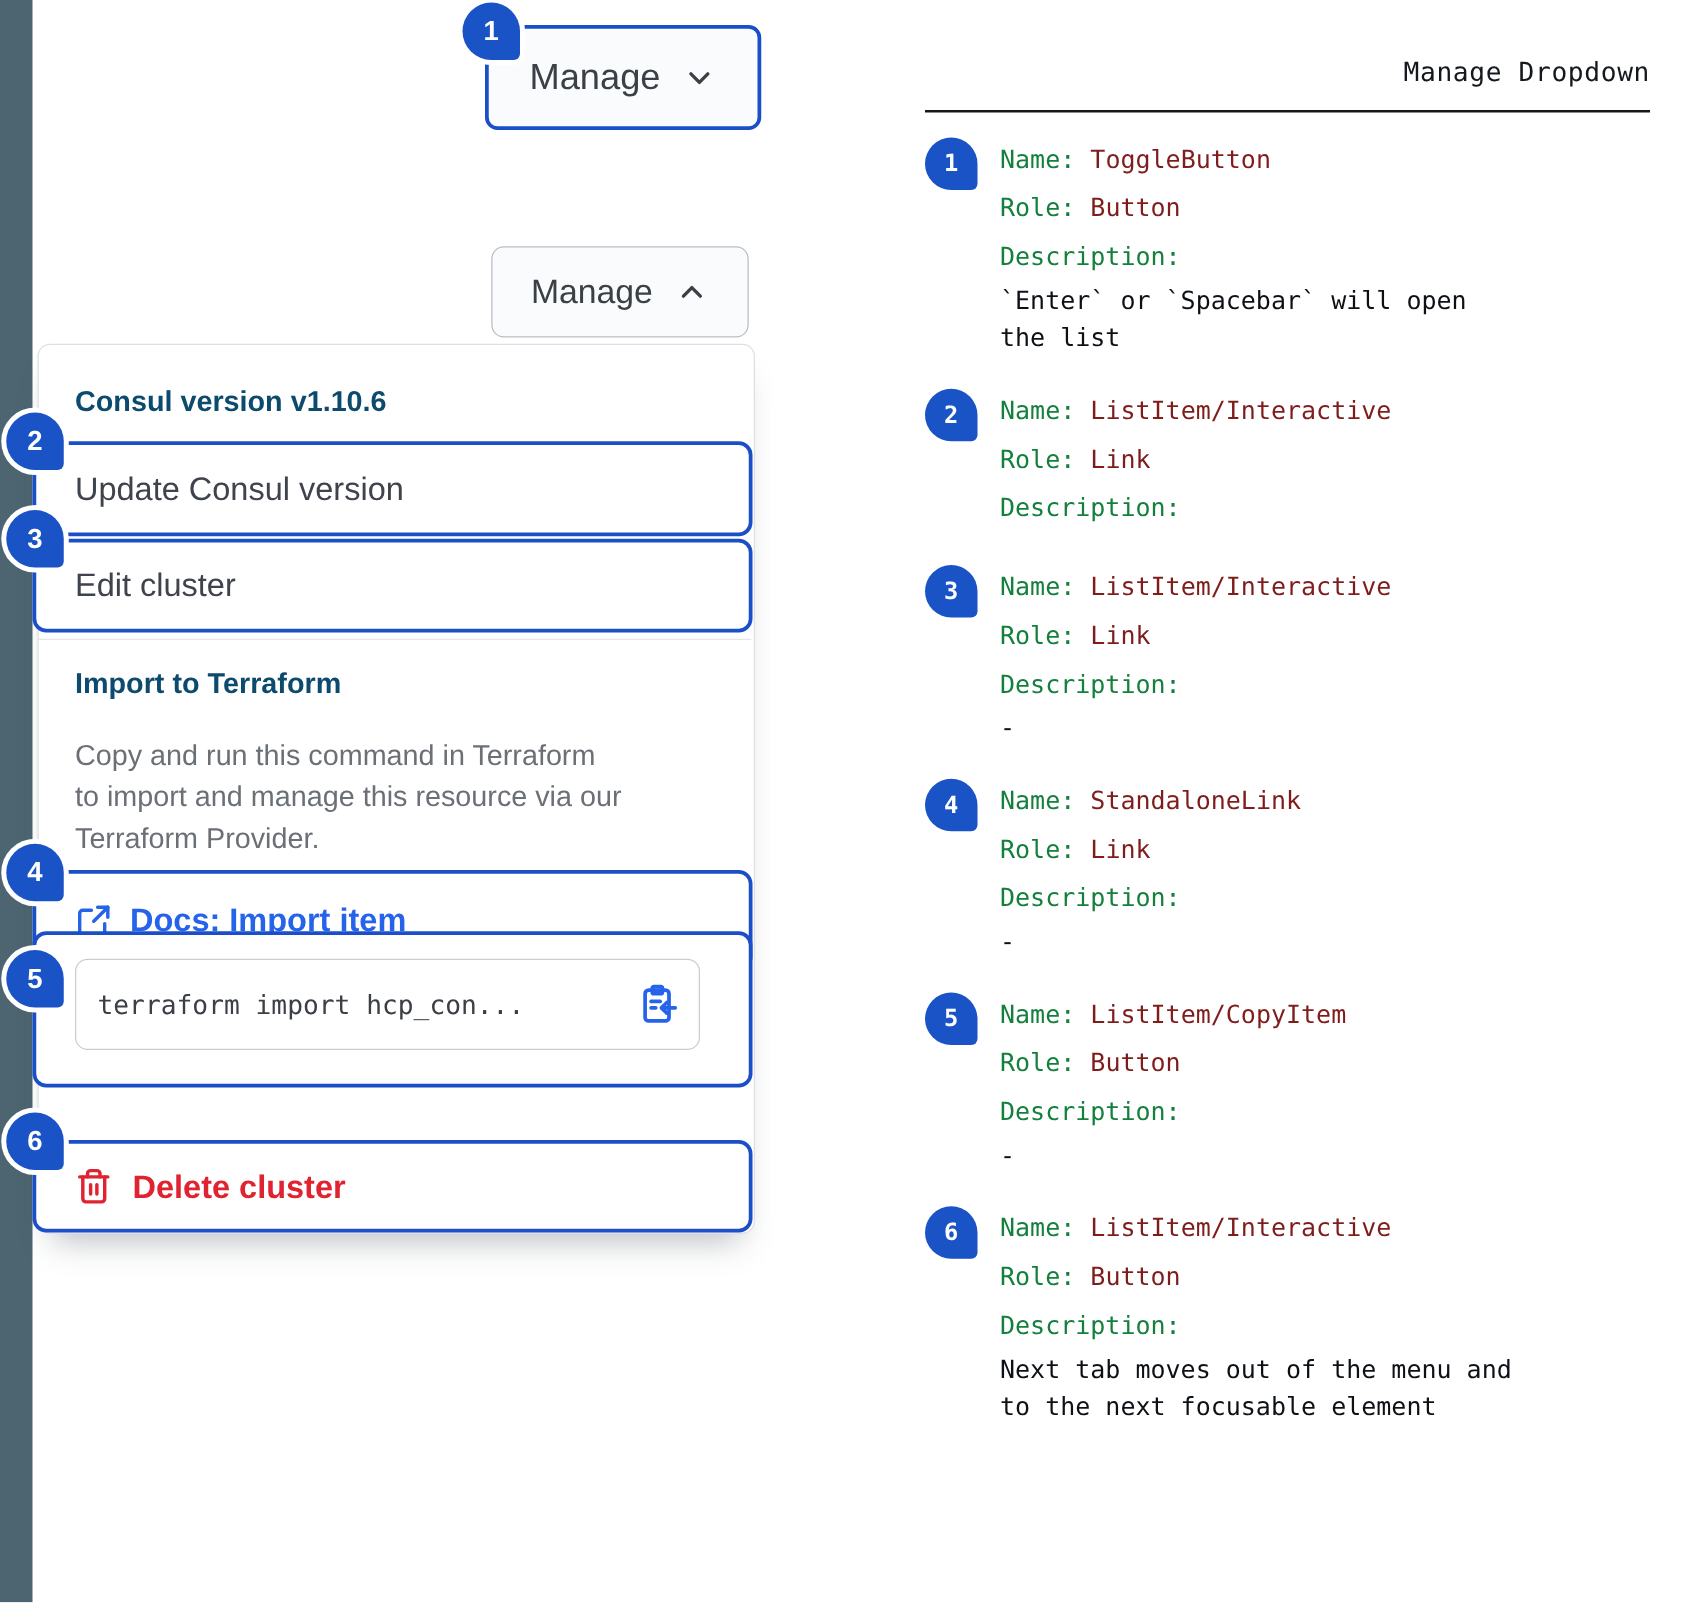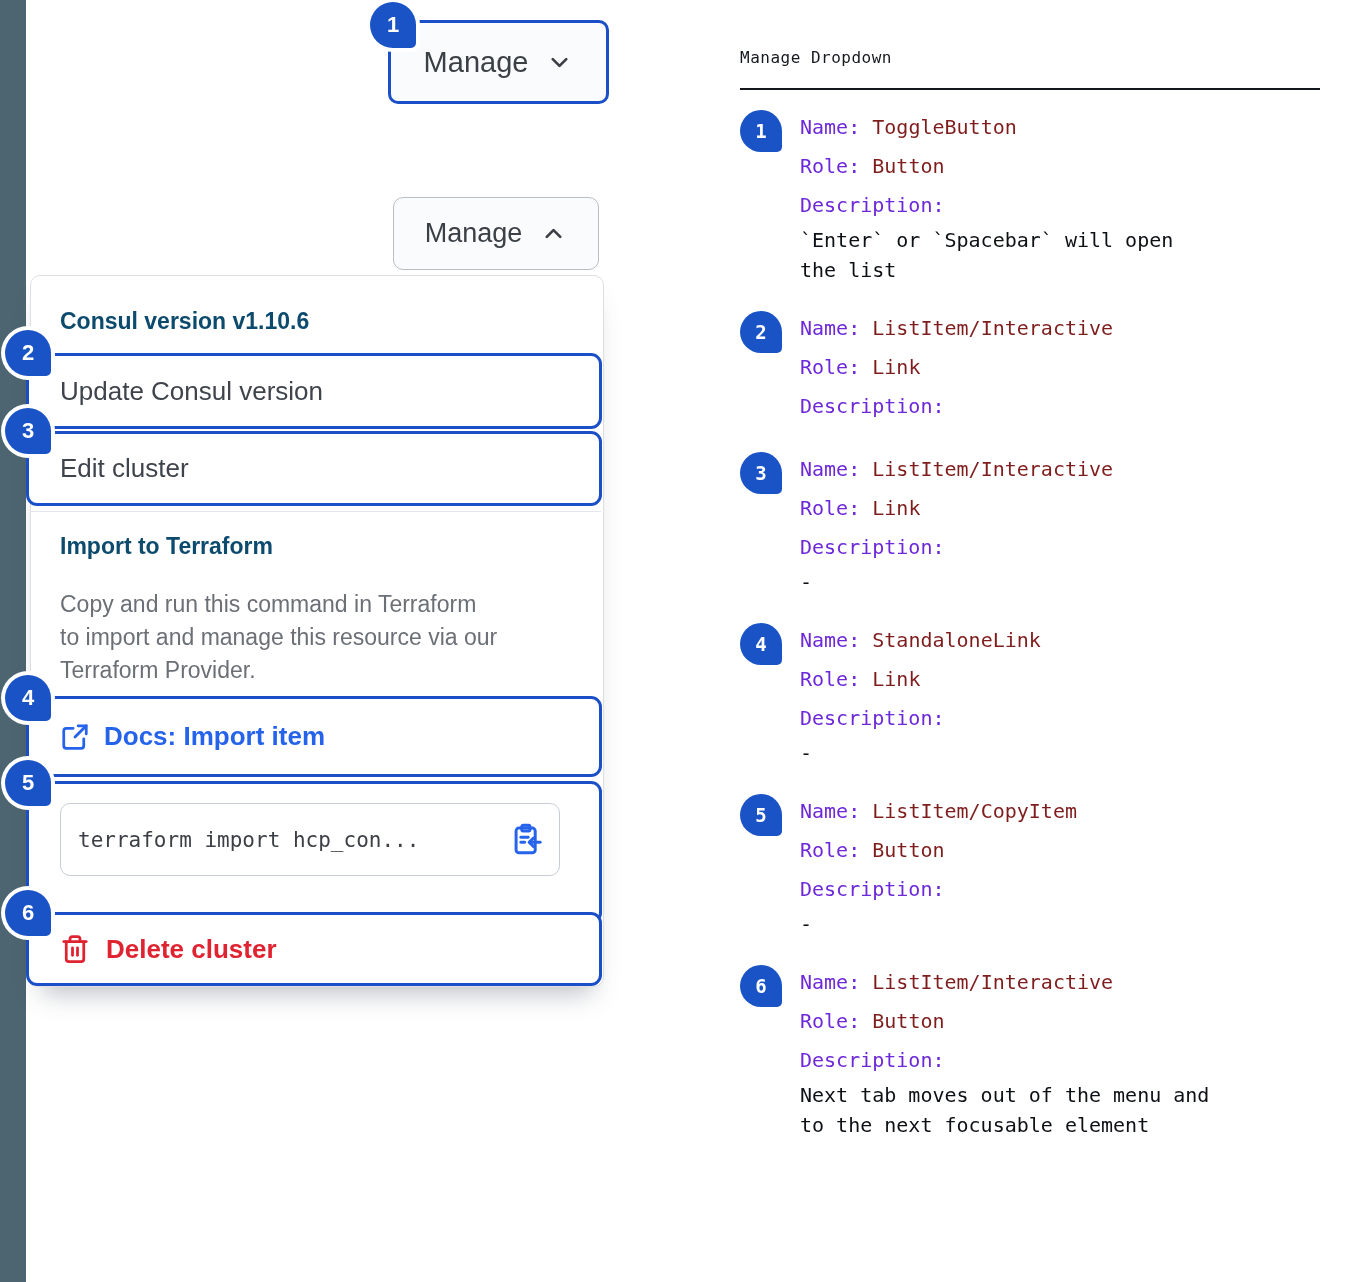--- a/index.html
+++ b/index.html
@@ -36,26 +36,26 @@
   .code-inner{position:absolute;left:31px;top:19px;width:500px;height:73px;border:1.5px solid #c8cdd4;
               border-radius:10px;display:flex;align-items:center;justify-content:space-between;
               padding:0 16px 0 17px;box-sizing:border-box;background:#fff;}
   .code-text{font-family:"DejaVu Sans Mono","Liberation Mono",monospace;font-size:21px;color:#3c4046;}
   .danger-row{gap:16px;display:flex;align-items:center;margin-left:31px;color:#df2330;font-size:26px;font-weight:bold;}
   .icon24{width:30px;height:30px;display:block;}
 
   
   .legend{left:740px;top:45px;width:580px;color:#0d1116;
           font-family:"DejaVu Sans Mono","Liberation Mono",monospace;}
-  .legend-title{font-size:16px;line-height:26px;color:#15191f;letter-spacing:.5px;}
+  .legend-title{font-size:21px;line-height:26px;color:#15191f;letter-spacing:.5px;text-align:right;}
   .legend-hr{border:none;border-top:2px solid #14181d;margin:17px 0 0 0;}
   .legend-list{margin-top:18px;}
   .litem{display:grid;grid-template-columns:60px 1fr;margin-bottom:24px;}
   .lrow{font-size:20px;line-height:39px;white-space:nowrap;}
-  .lab{color:#6d28d9;}
+  .lab{color:#15803d;}
   .val{color:#7f1d1d;}
   .ldesc{font-size:20px;line-height:30px;width:418px;color:#0d1116;}
   .lbadge-cell{padding-top:2px;}
 </style>
 </head>
 <body>
 
 <div class="canvas">
 
   <div class="abs rail"></div>
@@ -99,21 +99,21 @@
       <svg class="icon24" viewBox="0 0 24 24" fill="none" stroke="#2563eb" stroke-width="2.2" stroke-linecap="round" stroke-linejoin="round">
         <path d="M19 13.5V19a2 2 0 0 1-2 2H5a2 2 0 0 1-2-2V7a2 2 0 0 1 2-2h5.5"></path>
         <polyline points="14.5 3 21 3 21 9.5"></polyline>
         <line x1="12" y1="12" x2="21" y2="3"></line>
       </svg>
       <span>Docs: Import item</span>
     </span>
   </div>
   <div class="abs badge" style="left:5px;top:675px;">4</div>
 
-  <div class="abs focus-box" style="top:781px;height:143px;text-align:right;">
+  <div class="abs focus-box" style="top:745px;height:125px;text-align:right;">
     <div class="code-inner">
       <span class="code-text">terraform import hcp_con...</span>
       <svg class="icon24" style="width:34px;height:34px;" viewBox="0 0 24 24" fill="none" stroke="#2563eb" stroke-width="2.1" stroke-linecap="round" stroke-linejoin="round">
         <rect x="5" y="3.6" width="13.5" height="17.4" rx="2"></rect>
         <rect x="9" y="1.6" width="5.8" height="4" rx="1"></rect>
         <line x1="8.4" y1="10" x2="13.5" y2="10"></line>
         <line x1="8.4" y1="13.6" x2="11" y2="13.6"></line>
         <line x1="22" y1="13.6" x2="14.5" y2="13.6"></line>
         <polyline points="17.3 10.6 14.2 13.6 17.3 16.6"></polyline>
       </svg>

